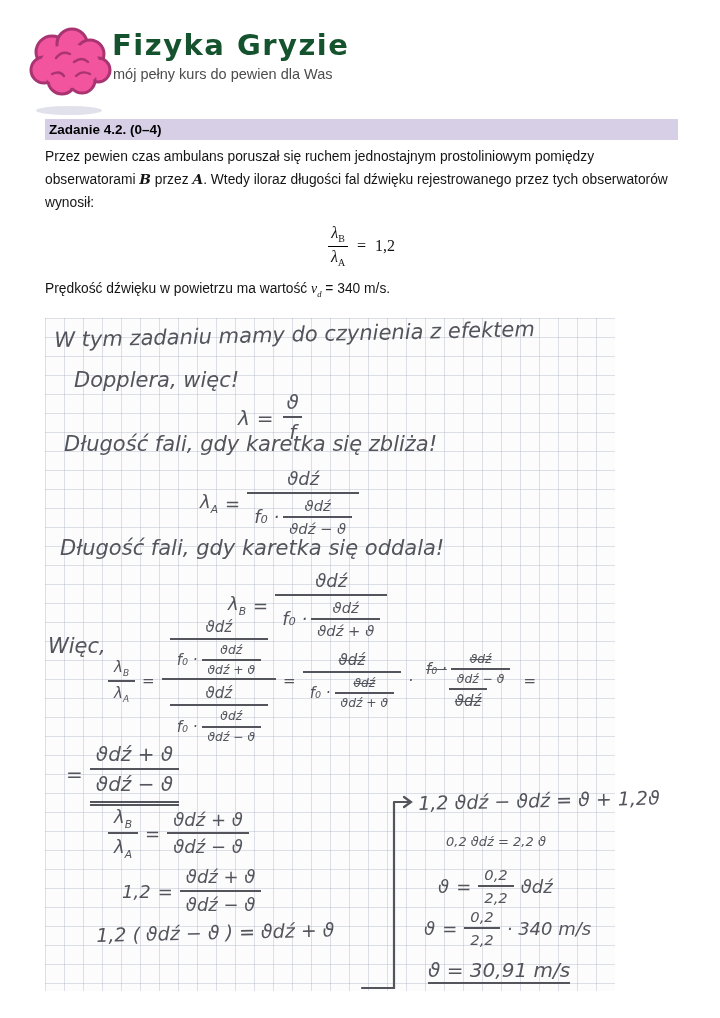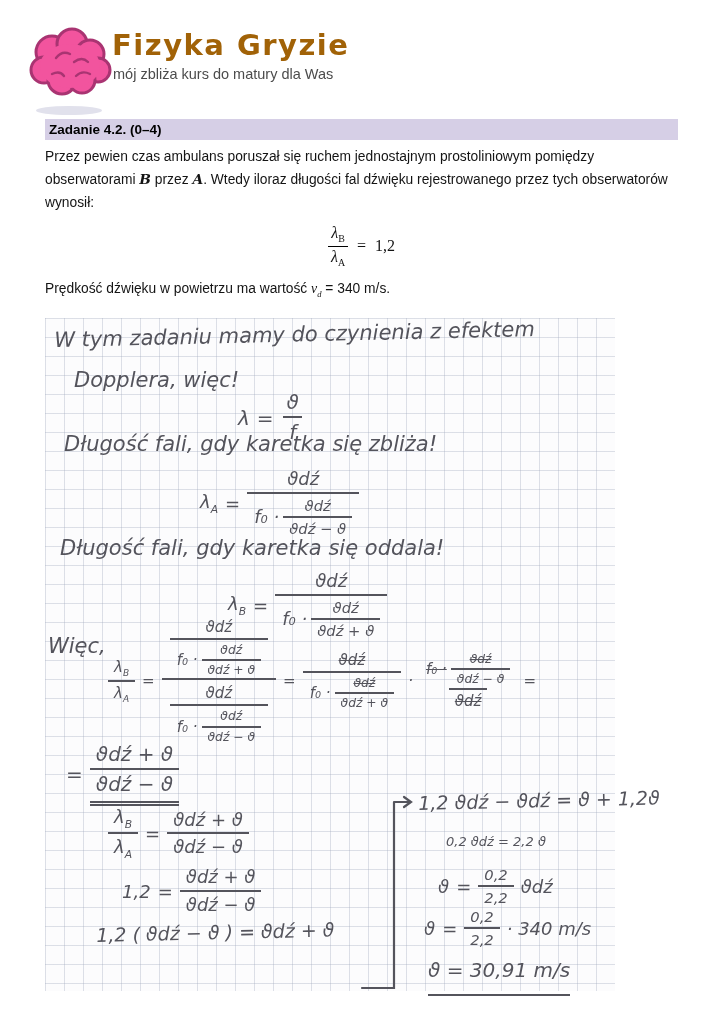--- a/index.html
+++ b/index.html
@@ -5,21 +5,21 @@
   html,body { margin:0; padding:0; }
   body {
     width:720px; height:1018px; position:relative; overflow:hidden;
     background:#ffffff; font-family:"Liberation Sans", sans-serif; color:#141414;
   }
   
   .logo-wrap { position:absolute; left:22px; top:18px; width:96px; height:92px; }
   .logo-shadow { position:absolute; left:36px; top:106px; width:66px; height:9px;
     background:#e1e1ec; border-radius:50%; }
   .brand-title { position:absolute; left:112px; top:28px; font-family:"DejaVu Sans", sans-serif;
-    font-weight:bold; font-size:29px; color:#a16207; letter-spacing:1.5px; }
+    font-weight:bold; font-size:29px; color:#14532d; letter-spacing:1.5px; }
   .brand-subtitle { position:absolute; left:113px; top:66px; font-size:14.5px; color:#4c4c4c; }
 
   
   .task { position:absolute; left:45px; top:119px; width:633px; }
   .task-heading { background:#d6cfe6; font-weight:bold; font-size:13.5px; padding:3px 7px 3px 4px; color:#000; }
   .task-para { margin-top:6px; font-size:13.8px; line-height:1.62; }
   .script-letter { font-family:"DejaVu Serif", serif; font-style:italic; font-weight:bold; }
   .math-var { font-family:"Liberation Serif", serif; font-style:italic;text-align:center; }
   .ratio-row { display:flex; justify-content:center; align-items:center; gap:9px;
     margin-top:10px; font-family:"Liberation Serif", serif; font-size:16px; }
@@ -44,21 +44,21 @@
   .hw-eq { font-size:18px; display:flex; align-items:center; gap:7px; }
   .hfrac { display:inline-flex; flex-direction:column; align-items:center; text-align:center; line-height:1.25; }
   .hfrac .hnum { padding:0 6px 1px; }
   .hfrac .hden { border-top:2px solid currentColor; padding:2px 6px 0; }
   .hden-row { display:flex; align-items:center; gap:4px; border-top:2px solid currentColor; padding:3px 7px 0; }
   .hrow { display:flex; align-items:center; gap:4px; }
   .inner { font-size:0.82em; }
   .hw sub { font-size:0.6em; font-style:italic; }
   .xout { text-decoration:line-through; }
   .dbl-underline { border-bottom:5px double currentColor; padding-bottom:4px; }
-  .underline { border-bottom:2px solid currentColor; padding-bottom:12px; }
+  .underline { border-bottom:2px solid currentColor; padding-bottom:0; }
   .chain { font-size:15px; }
   .chain .bigbar { border-top:2px solid currentColor; padding:4px 8px 0; }
   .r-tilt { transform:rotate(-1.3deg); transform-origin:left top; }
 </style>
 </head>
 <body>
 
 <div class="logo-wrap">
   <svg width="96" height="92" viewBox="0 0 96 92">
     <g stroke="#a93472" stroke-width="3" fill="#f2549e" stroke-linejoin="round">
@@ -74,21 +74,21 @@
     <g stroke="#a93472" stroke-width="2.4" fill="none" stroke-linecap="round">
       <path d="M34 40 q6 -8 14 -4"></path>
       <path d="M52 44 q8 -6 14 0"></path>
       <path d="M30 56 q8 -4 12 2"></path>
       <path d="M54 58 q6 -6 14 -2"></path>
     </g>
   </svg>
 </div>
 <div class="logo-shadow"></div>
 <div class="brand-title">Fizyka Gryzie</div>
-<div class="brand-subtitle">mój zbliża kurs do matury dla Was</div>
+<div class="brand-subtitle">mój pełny kurs do pewien dla Was</div>
 
 <div class="task">
   <div class="task-heading">Zadanie 4.2. (0–4)</div>
 
   <div class="task-para">
     <span>Przez pewien czas ambulans poruszał się ruchem jednostajnym prostoliniowym pomiędzy obserwatorami </span><span class="script-letter">B</span><span> przez </span><span class="script-letter">A</span><span>. Wtedy iloraz długości fal dźwięku rejestrowanego przez tych obserwatorów wynosił:</span>
   </div>
 
   <div class="ratio-row">
     <span class="pfrac">

